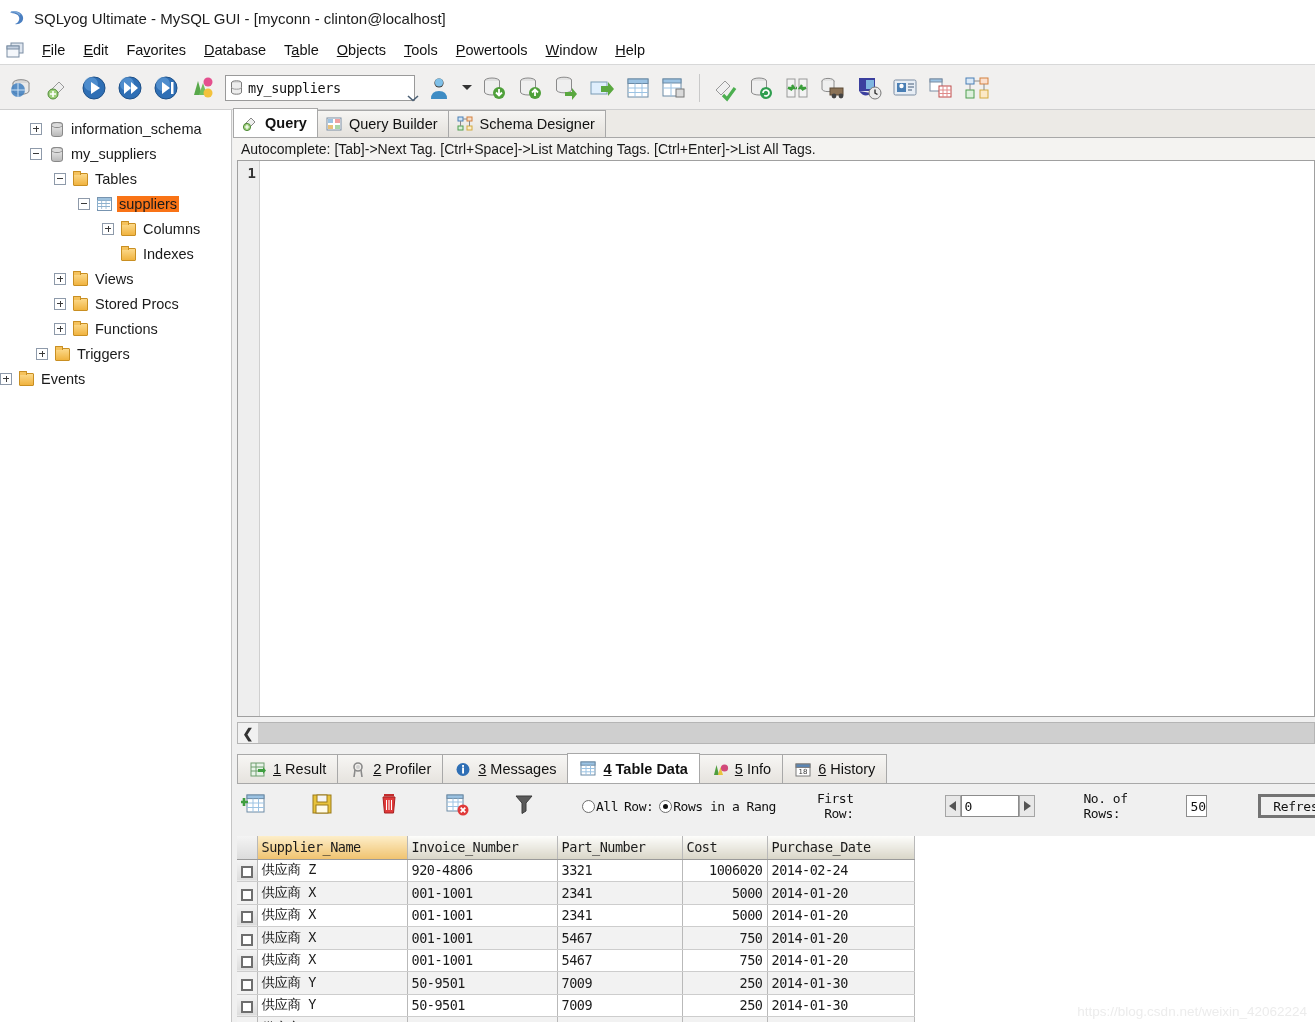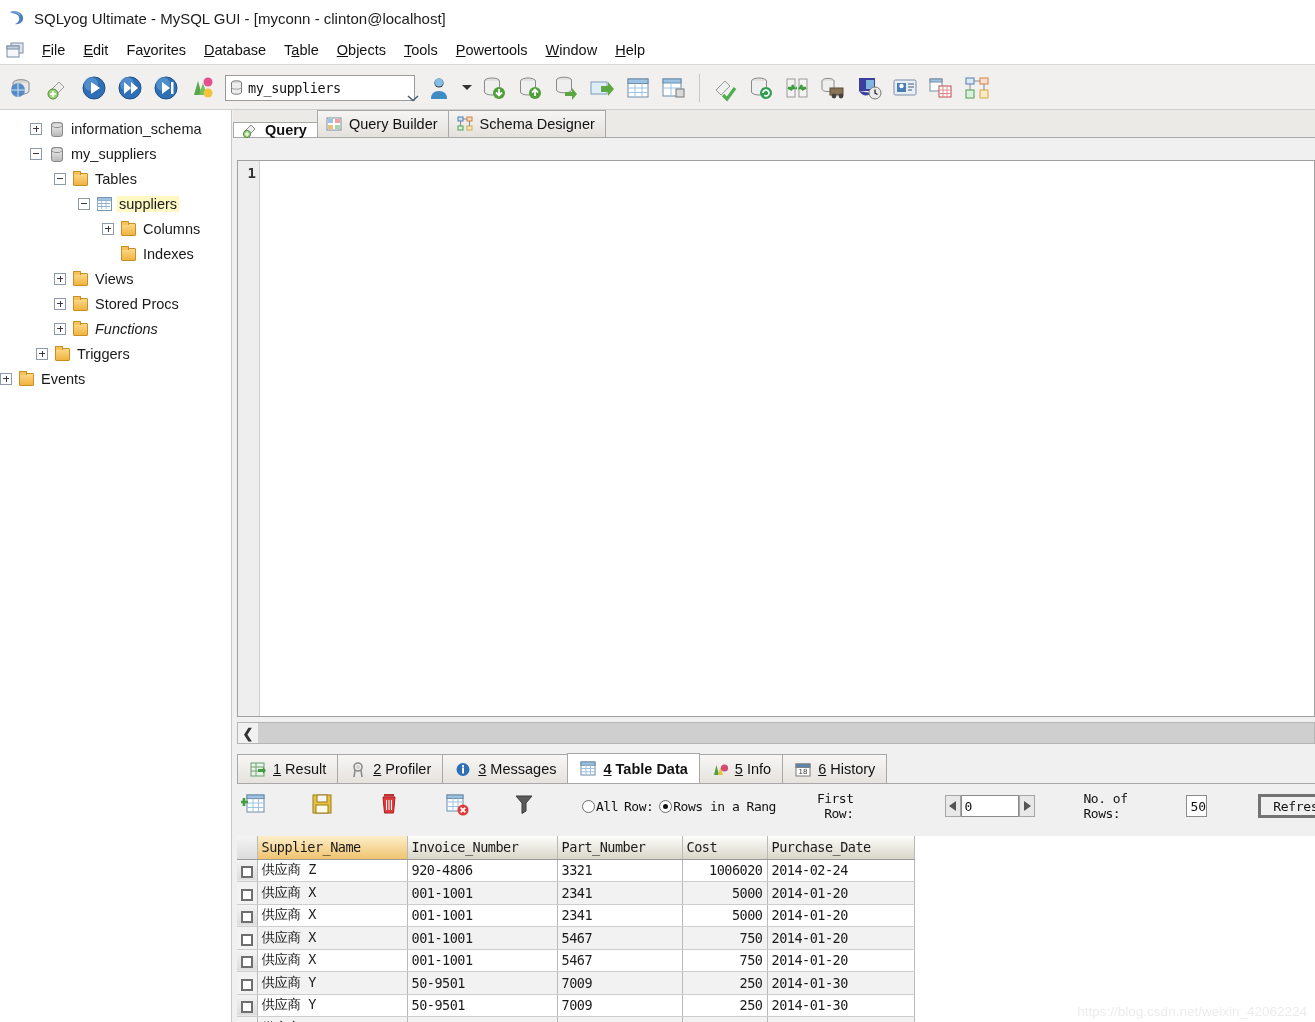--- a/index.html
+++ b/index.html
@@ -103,21 +103,21 @@
   .tree-node .expander.minus::before {
     content: ''; position: absolute; left: 2px; top: 4.5px;
     width: 6px; height: 1px; background: #3b3b3b; display: block;
   }
   .tree-node .expander.plus::after {
     content: ''; position: absolute; left: 4.5px; top: 2px;
     width: 1px; height: 6px; background: #3b3b3b; display: block;
   }
   .tree-node .ico { width: 17px; height: 17px; margin-right: 5px; position: relative; flex: 0 0 auto; }
   .tree-node .lbl { padding: 0 2px; }
-  .tree-node .lbl.sel { background: #fef9c3; }
+  .tree-node .lbl.sel { background: #f97316; }
 
   
   .ico.folder::before {
     content:''; position:absolute; left:2px; top:3px; width:13px; height:11px;
     background: linear-gradient(#fcd98a,#f0b33f);
     border: 1px solid #c98f22; border-radius: 1px;
   }
   .ico.folder::after {
     content:''; position:absolute; left:2px; top:1px; width:6px; height:3px;
     background:#f5c25c; border:1px solid #c98f22; border-bottom:none; border-radius:1px 1px 0 0;
@@ -171,21 +171,21 @@
   }
   .qtab {
     height: 27px; display: flex; align-items: center; gap: 6px;
     padding: 0 10px 0 8px; font-size: 14.5px; color: #111;
     border: 1px solid #a8a8a8; border-bottom: none;
     background: linear-gradient(#f6f5f3,#e4e1dc);
     margin-right: -1px; cursor: default; position: relative;
   }
   .qtab.active {
     background: #ffffff; font-weight: bold; z-index: 2;
-    height: 15px;
+    height: 29px;
   }
   .qtab .tico { width: 17px; height: 16px; position: relative; flex: 0 0 auto; }
 
   .autocomplete-bar {
     position: absolute; left: 0; top: 28px; width: 1082px; height: 22px;
     background: #f4f3f1; font-size: 14px; color: #1a1a1a;
     display: flex; align-items: center; padding-left: 8px;
     white-space: nowrap;
   }
 
@@ -568,21 +568,21 @@
         <div class="tree-node" style="padding-left: 54px;">
           <span class="expander plus"></span>
           <span class="ico folder"></span>
           <span class="lbl">Views</span>
         </div>
         <div class="tree-node" style="padding-left: 54px;">
           <span class="expander plus"></span>
           <span class="ico folder"></span>
           <span class="lbl">Stored Procs</span>
         </div>
-        <div class="tree-node" style="padding-left: 54px; font-style: italic;">
+        <div class="tree-node" style="padding-left: 54px;">
           <span class="expander plus"></span>
           <span class="ico folder"></span>
           <span class="lbl">Functions</span>
         </div>
         <div class="tree-node" style="padding-left: 36px;">
           <span class="expander plus"></span>
           <span class="ico folder"></span>
           <span class="lbl">Triggers</span>
         </div>
         <div class="tree-node" style="">
@@ -625,20 +625,23 @@
             <rect x="10" y="1" width="5" height="4" fill="#f7ddc5" stroke="#d4803f"></rect>
             <rect x="1" y="10" width="5" height="4" fill="#d9f0d9" stroke="#4f9e4f"></rect>
             <rect x="10" y="10" width="5" height="4" fill="#fbeec9" stroke="#d4a93f"></rect>
             <path d="M6 3 h4 M3.5 5 v5 M12.5 5 v5" stroke="#8a8a8a"></path>
           </svg>
         </span>
         <span>Schema Designer</span>
       </div>
     </div>
 
+    <div class="autocomplete-bar">
+      <span>Autocomplete: [Tab]-&gt;Next Tag. [Ctrl+Space]-&gt;List Matching Tags. [Ctrl+Enter]-&gt;List All Tags.</span>
+    </div>
 
     <div class="editor">
       <div class="gutter">
         <span>1</span>
       </div>
       <div class="editor-area"></div>
     </div>
 
     <div class="hscroll">
       <div class="arr">❮</div>

